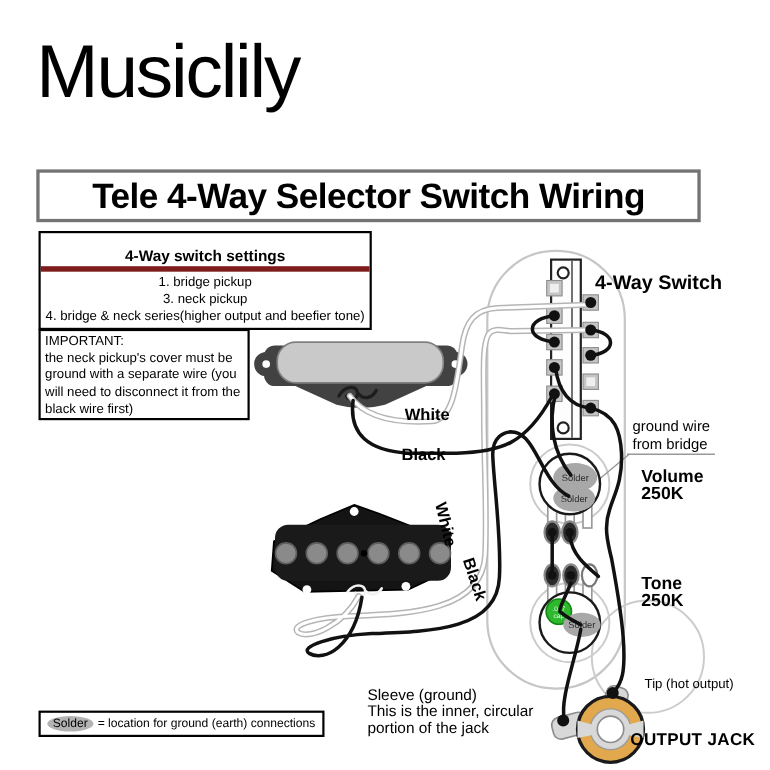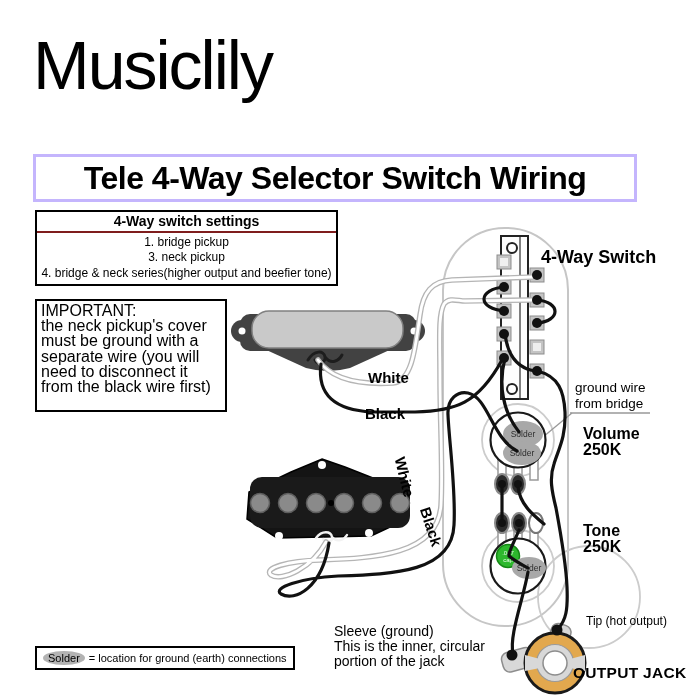--- a/index.html
+++ b/index.html
@@ -1,26 +1,26 @@
 <!DOCTYPE html>
 <html><head>
 <meta charset="utf-8">
 <style>
   html,body{margin:0;padding:0;background:#fff;}
   .page{position:relative;width:700px;height:700px;background:#ffffff;
         font-family:"Liberation Sans",sans-serif;color:#000;overflow:hidden;}
   .abs{position:absolute;}
   .logo{left:33px;top:26px;font-size:68px;letter-spacing:-2px;font-weight:400;}
-  .title-box{left:33px;top:154px;width:598px;height:42px;border:3px solid #c4b5fd;
+  .title-box{left:33px;top:154px;width:598px;height:42px;border:3px solid #737373;
              text-align:center;line-height:42px;font-size:32px;font-weight:bold;letter-spacing:-0.5px;white-space:nowrap;}
   .settings-box{left:35px;top:210px;width:299px;border:2px solid #000;}
-  .settings-header{font-size:14px;font-weight:bold;text-align:center;padding:1px 0 2px;border-bottom:2px solid #7f1d1d;}
+  .settings-header{font-size:14px;font-weight:bold;text-align:center;padding:12px 0 2px;border-bottom:5px solid #7f1d1d;}
   .settings-items{font-size:12px;line-height:15.4px;padding:2px 3px 3px;text-align:center;}
-  .important-box{left:35px;top:299px;width:180px;border:2px solid #000;padding:2px 4px 16px;
-                 font-size:16px;line-height:15.2px;}
+  .important-box{left:35px;top:299px;width:180px;border:2px solid #000;padding:2px 4px 1px;
+                 font-size:12px;line-height:15.2px;}
   .legend-box{left:35px;top:646px;border:2px solid #000;padding:3px 6px;font-size:11px;
               display:flex;align-items:center;gap:4px;white-space:nowrap;}
   .legend-solder{background:#b3b3b3;border-radius:50%;padding:1px 5px;font-size:11px;}
   .wire-lbl{font-weight:bold;font-size:15px;}
   .rot{transform-origin:0 0;white-space:nowrap;}
   .switch-lbl{left:541px;top:247px;font-weight:bold;font-size:18px;}
   .ground-note{left:575px;top:380px;font-size:13.5px;line-height:15.5px;}
   .pot-lbl{font-weight:bold;font-size:16px;line-height:15.5px;}
   .tip-lbl{left:586px;top:614px;font-size:12px;}
   .sleeve-note{left:334px;top:624px;font-size:14px;line-height:14.8px;}

